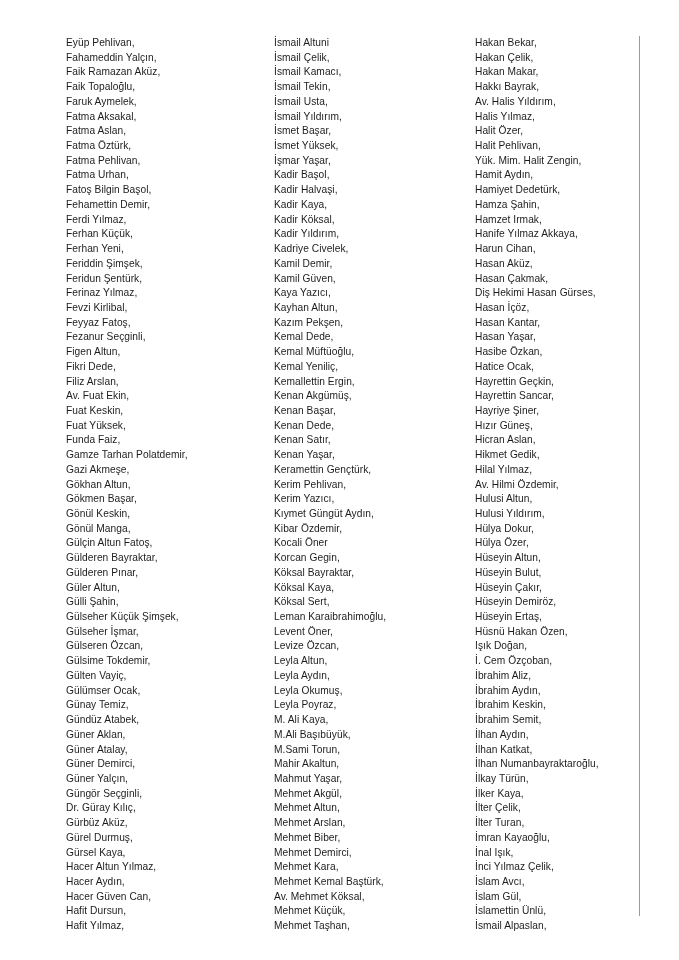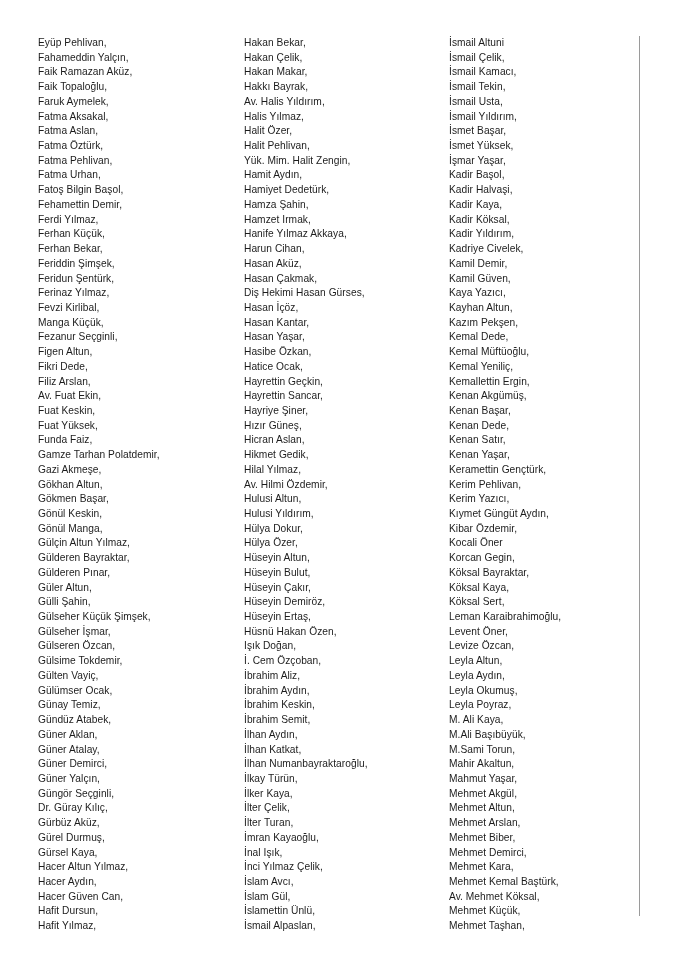--- a/index.html
+++ b/index.html
@@ -26,21 +26,21 @@
     top: 36px;
     left: 0;
     right: 0;
     display: flex;
     flex-direction: row;
     align-items: flex-start;
   }
   .col {
     box-sizing: border-box;
   }
-  .col-1 { width: 208px; padding-left: 38px; }
+  .col-1 { width: 208px; padding-left: 38px; margin-left: 28px; }
   .col-2 { width: 203px; padding-left: 36px; }
   .col-3 { width: 203px; padding-left: 38px; }
   .name {
     font-size: 10.2px;
     line-height: 14.72px;
     white-space: nowrap;
     letter-spacing: 0.05px;
     color: #1c1c1c;
   }
   .rule {
@@ -67,41 +67,41 @@
       <div class="name">Faruk Aymelek,</div>
       <div class="name">Fatma Aksakal,</div>
       <div class="name">Fatma Aslan,</div>
       <div class="name">Fatma Öztürk,</div>
       <div class="name">Fatma Pehlivan,</div>
       <div class="name">Fatma Urhan,</div>
       <div class="name">Fatoş Bilgin Başol,</div>
       <div class="name">Fehamettin Demir,</div>
       <div class="name">Ferdi Yılmaz,</div>
       <div class="name">Ferhan Küçük,</div>
-      <div class="name">Ferhan Bekar,</div>
+      <div class="name">Ferhan Yeni,</div>
       <div class="name">Feriddin Şimşek,</div>
       <div class="name">Feridun Şentürk,</div>
       <div class="name">Ferinaz Yılmaz,</div>
       <div class="name">Fevzi Kirlibal,</div>
-      <div class="name">Manga Küçük,</div>
+      <div class="name">Feyyaz Fatoş,</div>
       <div class="name">Fezanur Seçginli,</div>
       <div class="name">Figen Altun,</div>
       <div class="name">Fikri Dede,</div>
       <div class="name">Filiz Arslan,</div>
       <div class="name">Av. Fuat Ekin,</div>
       <div class="name">Fuat Keskin,</div>
       <div class="name">Fuat Yüksek,</div>
       <div class="name">Funda Faiz,</div>
       <div class="name">Gamze Tarhan Polatdemir,</div>
       <div class="name">Gazi Akmeşe,</div>
       <div class="name">Gökhan Altun,</div>
       <div class="name">Gökmen Başar,</div>
       <div class="name">Gönül Keskin,</div>
       <div class="name">Gönül Manga,</div>
-      <div class="name">Gülçin Altun Yılmaz,</div>
+      <div class="name">Gülçin Altun Fatoş,</div>
       <div class="name">Gülderen Bayraktar,</div>
       <div class="name">Gülderen Pınar,</div>
       <div class="name">Güler Altun,</div>
       <div class="name">Gülli Şahin,</div>
       <div class="name">Gülseher Küçük Şimşek,</div>
       <div class="name">Gülseher İşmar,</div>
       <div class="name">Gülseren Özcan,</div>
       <div class="name">Gülsime Tokdemir,</div>
       <div class="name">Gülten Vayiç,</div>
       <div class="name">Gülümser Ocak,</div>
@@ -114,20 +114,84 @@
       <div class="name">Güngör Seçginli,</div>
       <div class="name">Dr. Güray Kılıç,</div>
       <div class="name">Gürbüz Aküz,</div>
       <div class="name">Gürel  Durmuş,</div>
       <div class="name">Gürsel Kaya,</div>
       <div class="name">Hacer Altun Yılmaz,</div>
       <div class="name">Hacer Aydın,</div>
       <div class="name">Hacer Güven Can,</div>
       <div class="name">Hafit Dursun,</div>
       <div class="name">Hafit Yılmaz,</div>
+    </div>
+
+    <div class="col col-3">
+      <div class="name">İsmail Altuni</div>
+      <div class="name">İsmail Çelik,</div>
+      <div class="name">İsmail Kamacı,</div>
+      <div class="name">İsmail Tekin,</div>
+      <div class="name">İsmail Usta,</div>
+      <div class="name">İsmail Yıldırım,</div>
+      <div class="name">İsmet Başar,</div>
+      <div class="name">İsmet Yüksek,</div>
+      <div class="name">İşmar Yaşar,</div>
+      <div class="name">Kadir Başol,</div>
+      <div class="name">Kadir Halvaşi,</div>
+      <div class="name">Kadir Kaya,</div>
+      <div class="name">Kadir Köksal,</div>
+      <div class="name">Kadir Yıldırım,</div>
+      <div class="name">Kadriye Civelek,</div>
+      <div class="name">Kamil Demir,</div>
+      <div class="name">Kamil Güven,</div>
+      <div class="name">Kaya Yazıcı,</div>
+      <div class="name">Kayhan Altun,</div>
+      <div class="name">Kazım Pekşen,</div>
+      <div class="name">Kemal Dede,</div>
+      <div class="name">Kemal Müftüoğlu,</div>
+      <div class="name">Kemal Yeniliç,</div>
+      <div class="name">Kemallettin Ergin,</div>
+      <div class="name">Kenan Akgümüş,</div>
+      <div class="name">Kenan Başar,</div>
+      <div class="name">Kenan Dede,</div>
+      <div class="name">Kenan Satır,</div>
+      <div class="name">Kenan Yaşar,</div>
+      <div class="name">Keramettin Gençtürk,</div>
+      <div class="name">Kerim Pehlivan,</div>
+      <div class="name">Kerim Yazıcı,</div>
+      <div class="name">Kıymet Güngüt Aydın,</div>
+      <div class="name">Kibar Özdemir,</div>
+      <div class="name">Kocali Öner</div>
+      <div class="name">Korcan Gegin,</div>
+      <div class="name">Köksal Bayraktar,</div>
+      <div class="name">Köksal Kaya,</div>
+      <div class="name">Köksal Sert,</div>
+      <div class="name">Leman Karaibrahimoğlu,</div>
+      <div class="name">Levent Öner,</div>
+      <div class="name">Levize Özcan,</div>
+      <div class="name">Leyla Altun,</div>
+      <div class="name">Leyla Aydın,</div>
+      <div class="name">Leyla Okumuş,</div>
+      <div class="name">Leyla Poyraz,</div>
+      <div class="name">M. Ali Kaya,</div>
+      <div class="name">M.Ali Başıbüyük,</div>
+      <div class="name">M.Sami Torun,</div>
+      <div class="name">Mahir Akaltun,</div>
+      <div class="name">Mahmut Yaşar,</div>
+      <div class="name">Mehmet Akgül,</div>
+      <div class="name">Mehmet Altun,</div>
+      <div class="name">Mehmet Arslan,</div>
+      <div class="name">Mehmet Biber,</div>
+      <div class="name">Mehmet Demirci,</div>
+      <div class="name">Mehmet Kara,</div>
+      <div class="name">Mehmet Kemal Baştürk,</div>
+      <div class="name">Av. Mehmet Köksal,</div>
+      <div class="name">Mehmet Küçük,</div>
+      <div class="name">Mehmet Taşhan,</div>
     </div>
 
     <div class="col col-2">
       <div class="name">Hakan Bekar,</div>
       <div class="name">Hakan Çelik,</div>
       <div class="name">Hakan Makar,</div>
       <div class="name">Hakkı Bayrak,</div>
       <div class="name">Av. Halis Yıldırım,</div>
       <div class="name">Halis Yılmaz,</div>
       <div class="name">Halit Özer,</div>
@@ -180,81 +244,17 @@
       <div class="name">İlter Turan,</div>
       <div class="name">İmran Kayaoğlu,</div>
       <div class="name">İnal Işık,</div>
       <div class="name">İnci Yılmaz Çelik,</div>
       <div class="name">İslam Avcı,</div>
       <div class="name">İslam Gül,</div>
       <div class="name">İslamettin Ünlü,</div>
       <div class="name">İsmail Alpaslan,</div>
     </div>
 
-    <div class="col col-3">
-      <div class="name">İsmail Altuni</div>
-      <div class="name">İsmail Çelik,</div>
-      <div class="name">İsmail Kamacı,</div>
-      <div class="name">İsmail Tekin,</div>
-      <div class="name">İsmail Usta,</div>
-      <div class="name">İsmail Yıldırım,</div>
-      <div class="name">İsmet Başar,</div>
-      <div class="name">İsmet Yüksek,</div>
-      <div class="name">İşmar Yaşar,</div>
-      <div class="name">Kadir Başol,</div>
-      <div class="name">Kadir Halvaşi,</div>
-      <div class="name">Kadir Kaya,</div>
-      <div class="name">Kadir Köksal,</div>
-      <div class="name">Kadir Yıldırım,</div>
-      <div class="name">Kadriye Civelek,</div>
-      <div class="name">Kamil Demir,</div>
-      <div class="name">Kamil Güven,</div>
-      <div class="name">Kaya Yazıcı,</div>
-      <div class="name">Kayhan Altun,</div>
-      <div class="name">Kazım Pekşen,</div>
-      <div class="name">Kemal Dede,</div>
-      <div class="name">Kemal Müftüoğlu,</div>
-      <div class="name">Kemal Yeniliç,</div>
-      <div class="name">Kemallettin Ergin,</div>
-      <div class="name">Kenan Akgümüş,</div>
-      <div class="name">Kenan Başar,</div>
-      <div class="name">Kenan Dede,</div>
-      <div class="name">Kenan Satır,</div>
-      <div class="name">Kenan Yaşar,</div>
-      <div class="name">Keramettin Gençtürk,</div>
-      <div class="name">Kerim Pehlivan,</div>
-      <div class="name">Kerim Yazıcı,</div>
-      <div class="name">Kıymet Güngüt Aydın,</div>
-      <div class="name">Kibar Özdemir,</div>
-      <div class="name">Kocali Öner</div>
-      <div class="name">Korcan Gegin,</div>
-      <div class="name">Köksal Bayraktar,</div>
-      <div class="name">Köksal Kaya,</div>
-      <div class="name">Köksal Sert,</div>
-      <div class="name">Leman Karaibrahimoğlu,</div>
-      <div class="name">Levent Öner,</div>
-      <div class="name">Levize Özcan,</div>
-      <div class="name">Leyla Altun,</div>
-      <div class="name">Leyla Aydın,</div>
-      <div class="name">Leyla Okumuş,</div>
-      <div class="name">Leyla Poyraz,</div>
-      <div class="name">M. Ali Kaya,</div>
-      <div class="name">M.Ali Başıbüyük,</div>
-      <div class="name">M.Sami Torun,</div>
-      <div class="name">Mahir Akaltun,</div>
-      <div class="name">Mahmut Yaşar,</div>
-      <div class="name">Mehmet Akgül,</div>
-      <div class="name">Mehmet Altun,</div>
-      <div class="name">Mehmet Arslan,</div>
-      <div class="name">Mehmet Biber,</div>
-      <div class="name">Mehmet Demirci,</div>
-      <div class="name">Mehmet Kara,</div>
-      <div class="name">Mehmet Kemal Baştürk,</div>
-      <div class="name">Av. Mehmet Köksal,</div>
-      <div class="name">Mehmet Küçük,</div>
-      <div class="name">Mehmet Taşhan,</div>
-    </div>
-
   </div>
 
   <div class="rule"></div>
 
 </div>
 
 </body></html>

